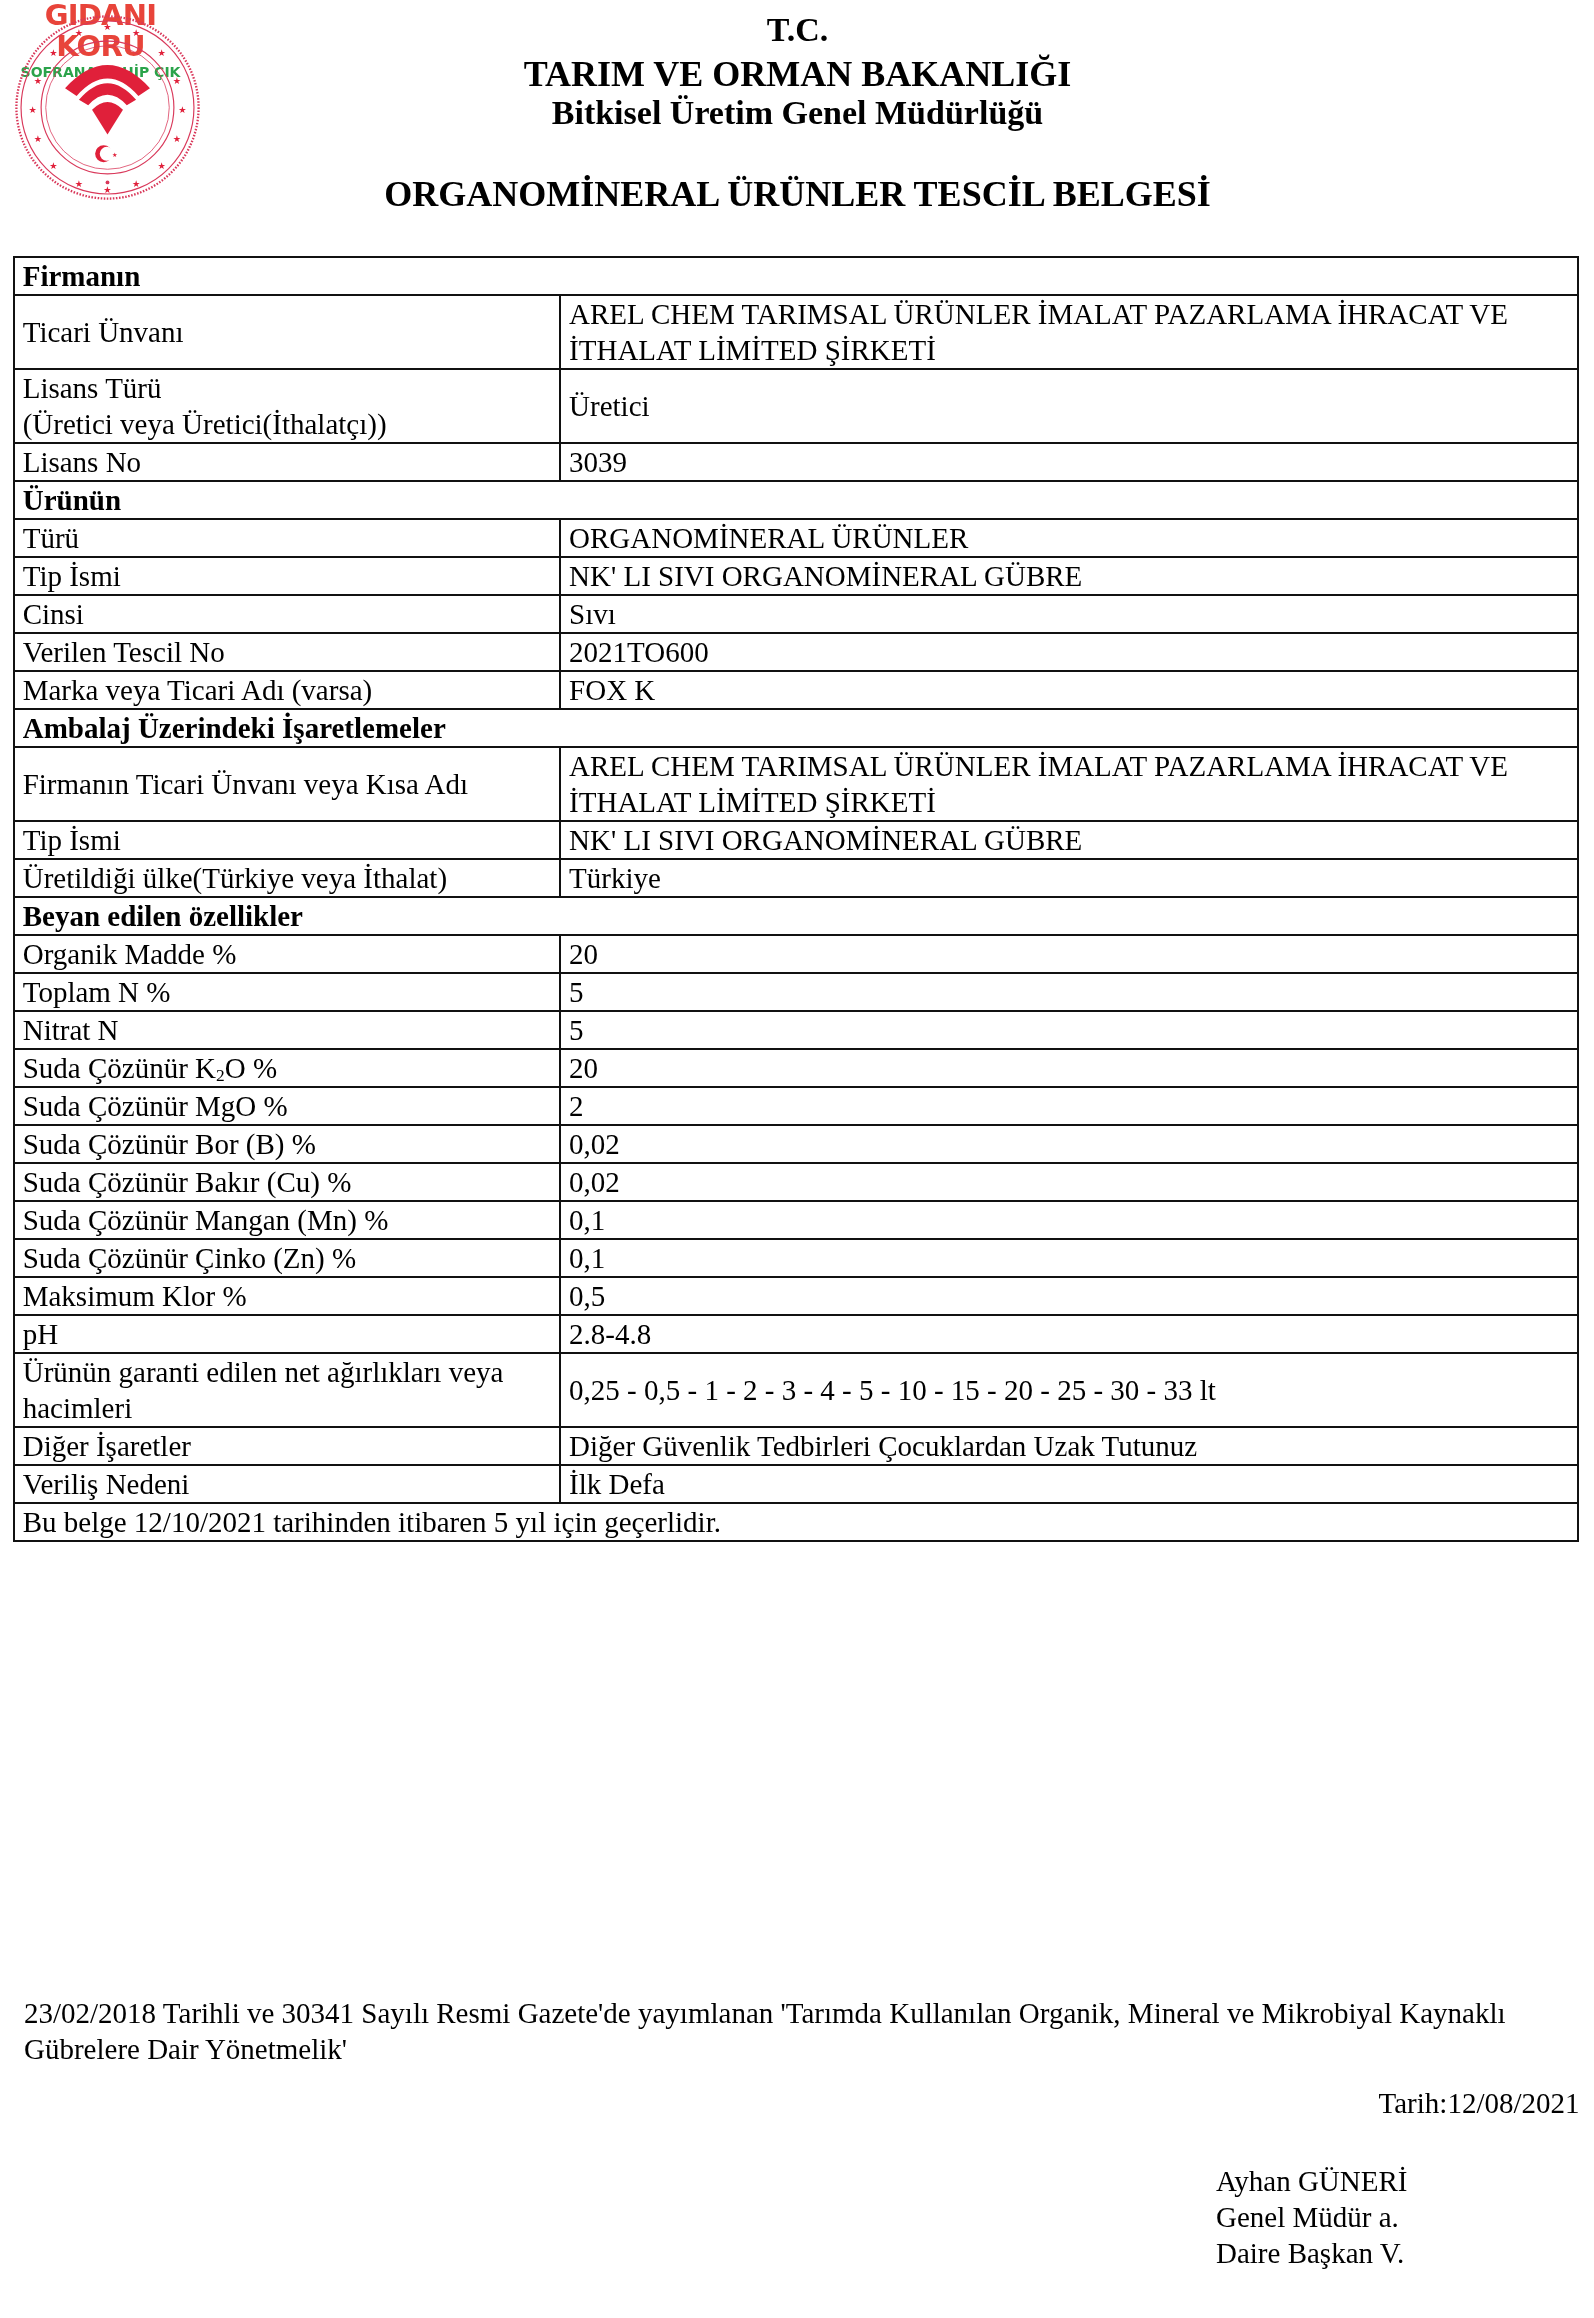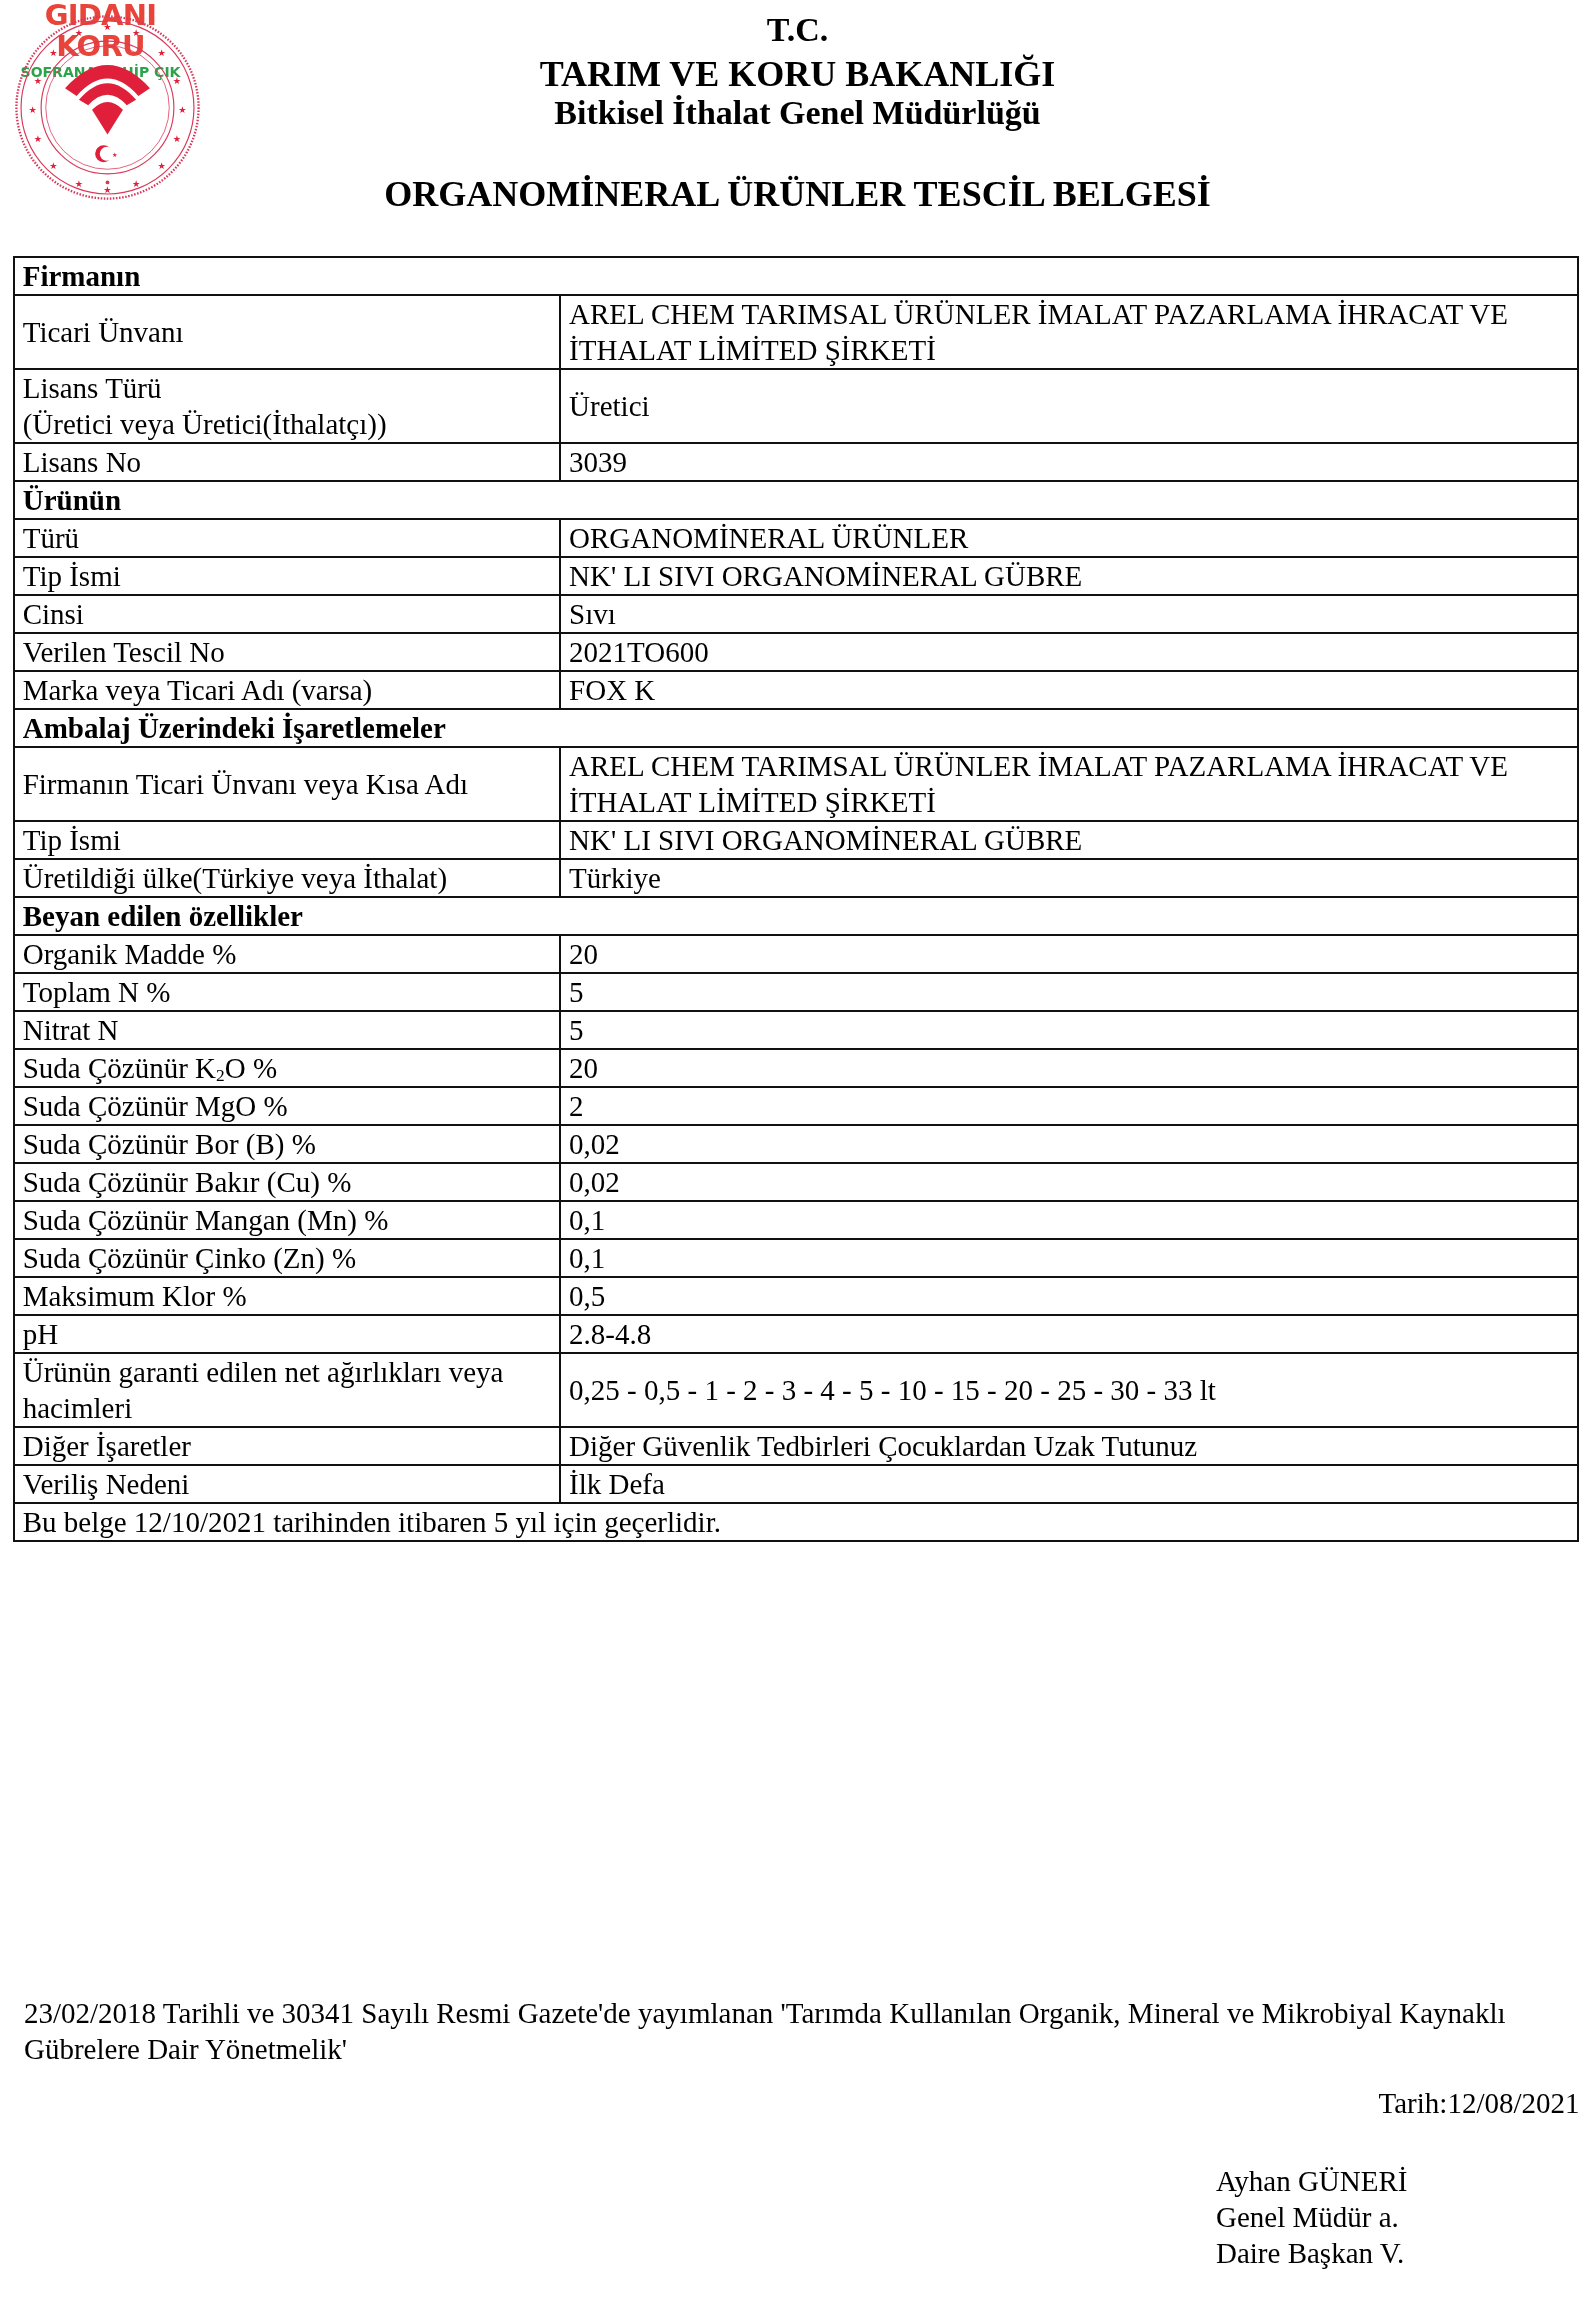--- a/index.html
+++ b/index.html
@@ -58,22 +58,22 @@
   <path d="M70,100 Q125,40 180,100 L165,110 Q125,65 85,110 Z" fill="#e0203a"></path>
   <path d="M88,115 Q125,72 162,115 L150,122 Q125,95 100,122 Z" fill="#e0203a"></path>
   <path d="M105,128 Q125,108 145,128 L125,160 Z" fill="#e0203a"></path>
   <circle cx="120" cy="185" r="11" fill="#e0203a"></circle>
   <circle cx="124" cy="185" r="9" fill="#fff"></circle>
   <text x="131" y="189" font-size="8" fill="#e0203a">★</text>
   <circle cx="125" cy="222" r="2.5" fill="#d9385a"></circle>
 </svg>
 
 <div id="tc" class="hdr">T.C.</div>
-<div id="ministry" class="hdr">TARIM VE KORU BAKANLIĞI</div>
-<div id="directorate" class="hdr">Bitkisel İthalat Genel Müdürlüğü</div>
+<div id="ministry" class="hdr">TARIM VE ORMAN BAKANLIĞI</div>
+<div id="directorate" class="hdr">Bitkisel Üretim Genel Müdürlüğü</div>
 <div id="doc-title" class="hdr">ORGANOMİNERAL ÜRÜNLER TESCİL BELGESİ</div>
 
 <div id="logo-right">
   <div class="gk-main">GIDANI KORU</div>
   <div class="gk-sub">SOFRANA SAHİP ÇIK</div>
 </div>
 
 <table id="cert-table">
   <tbody>
       <tr class="r1">

